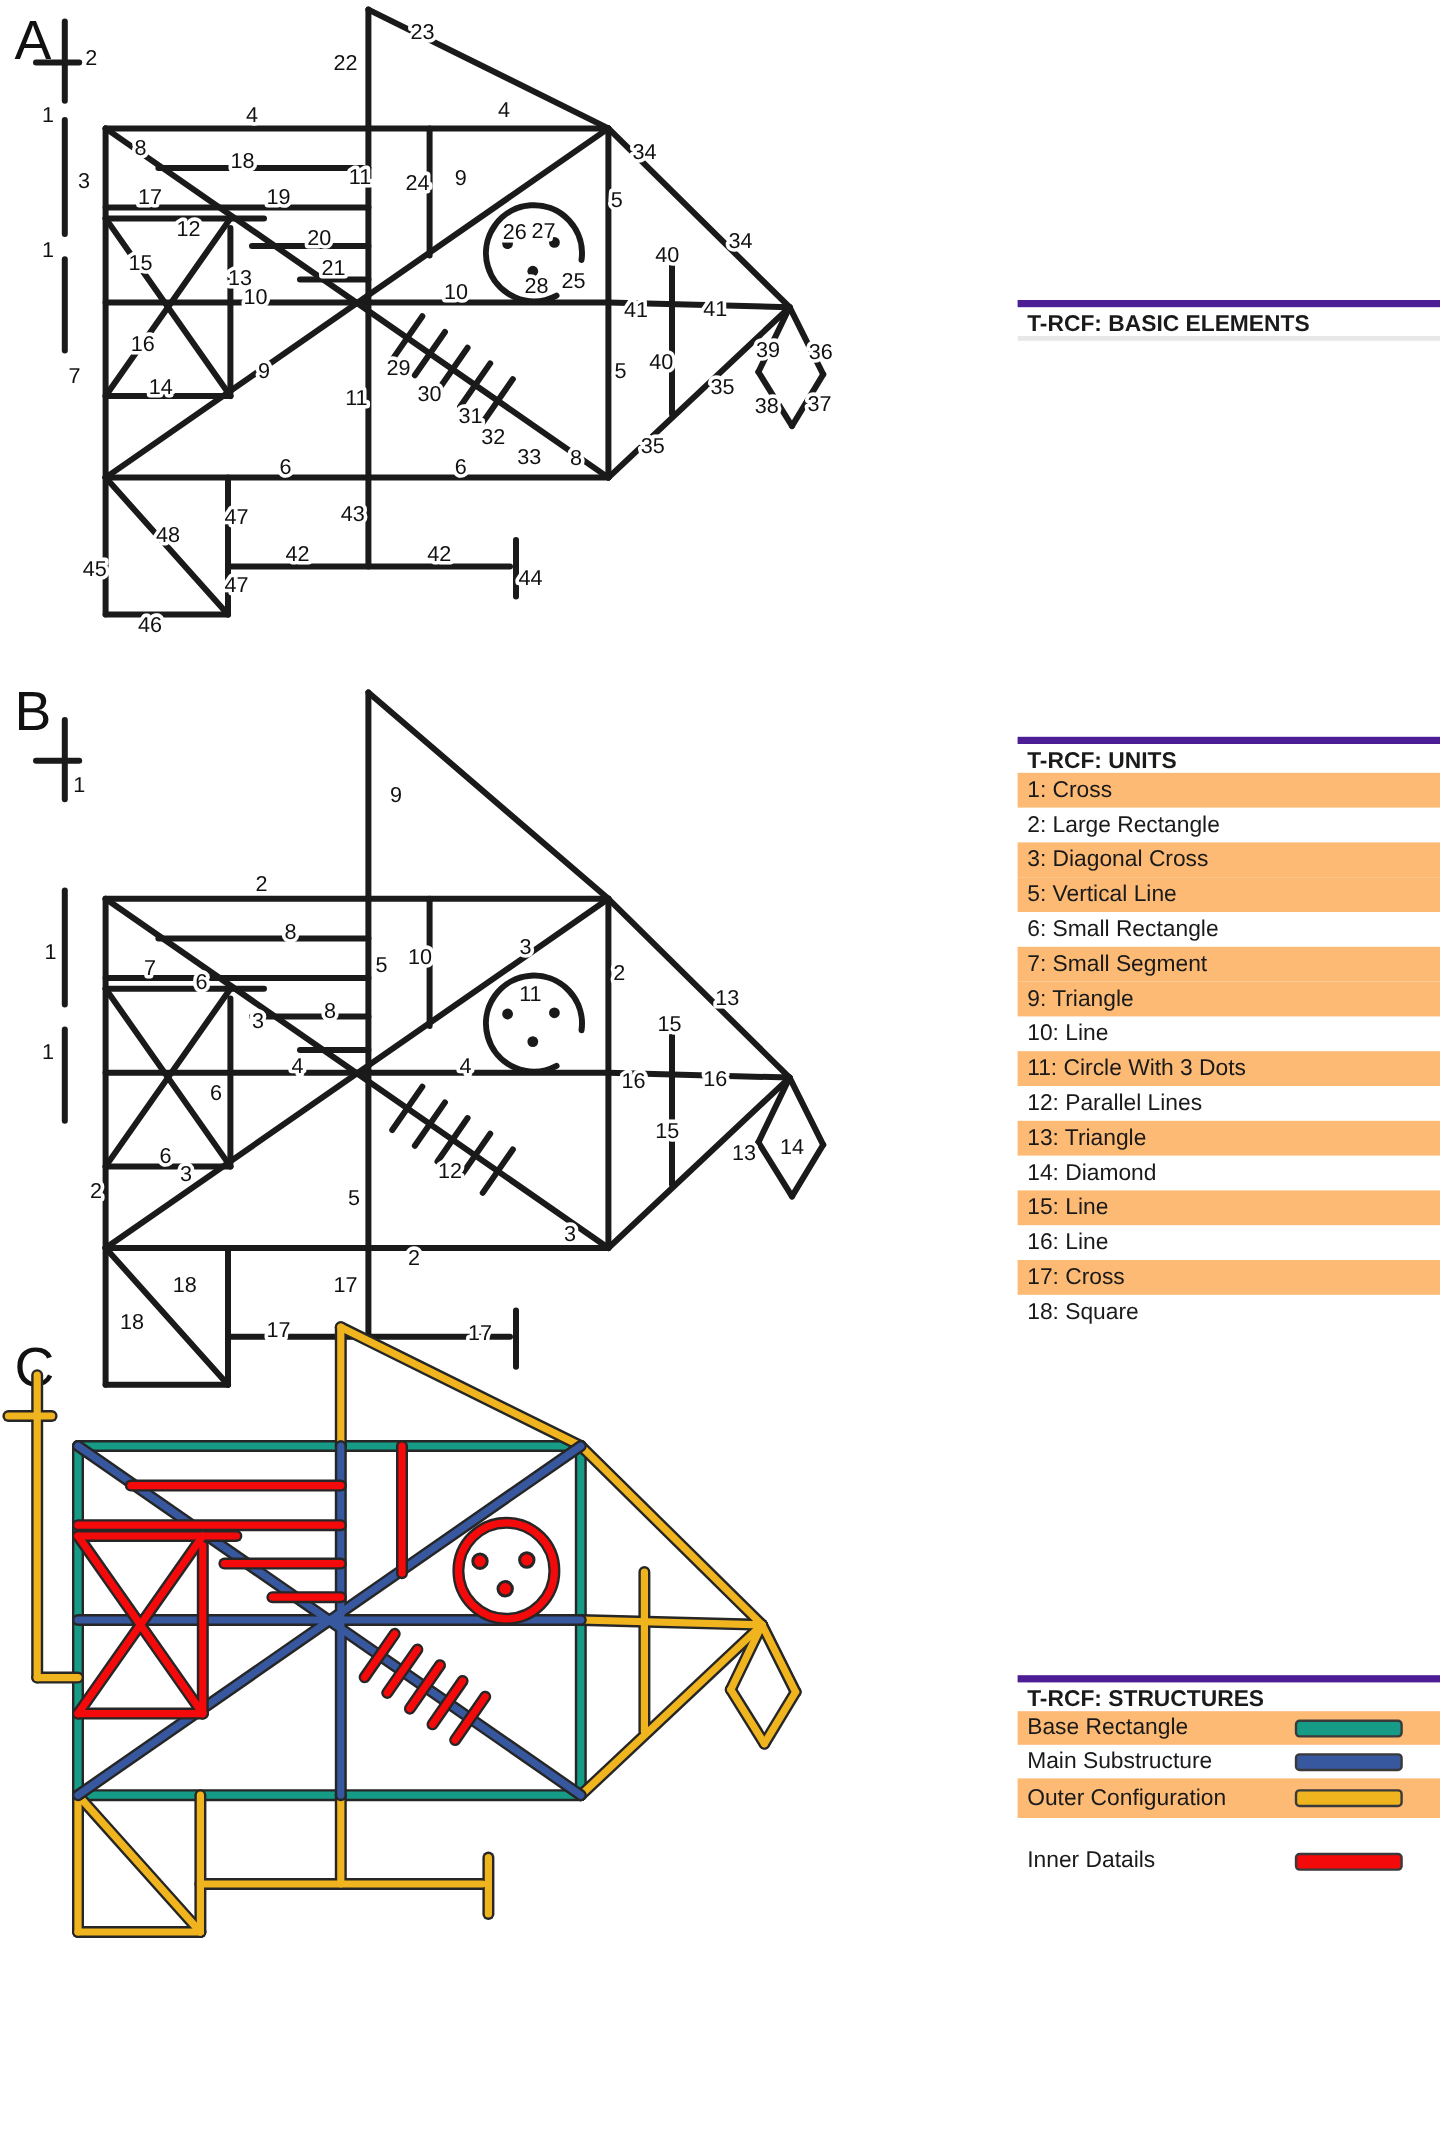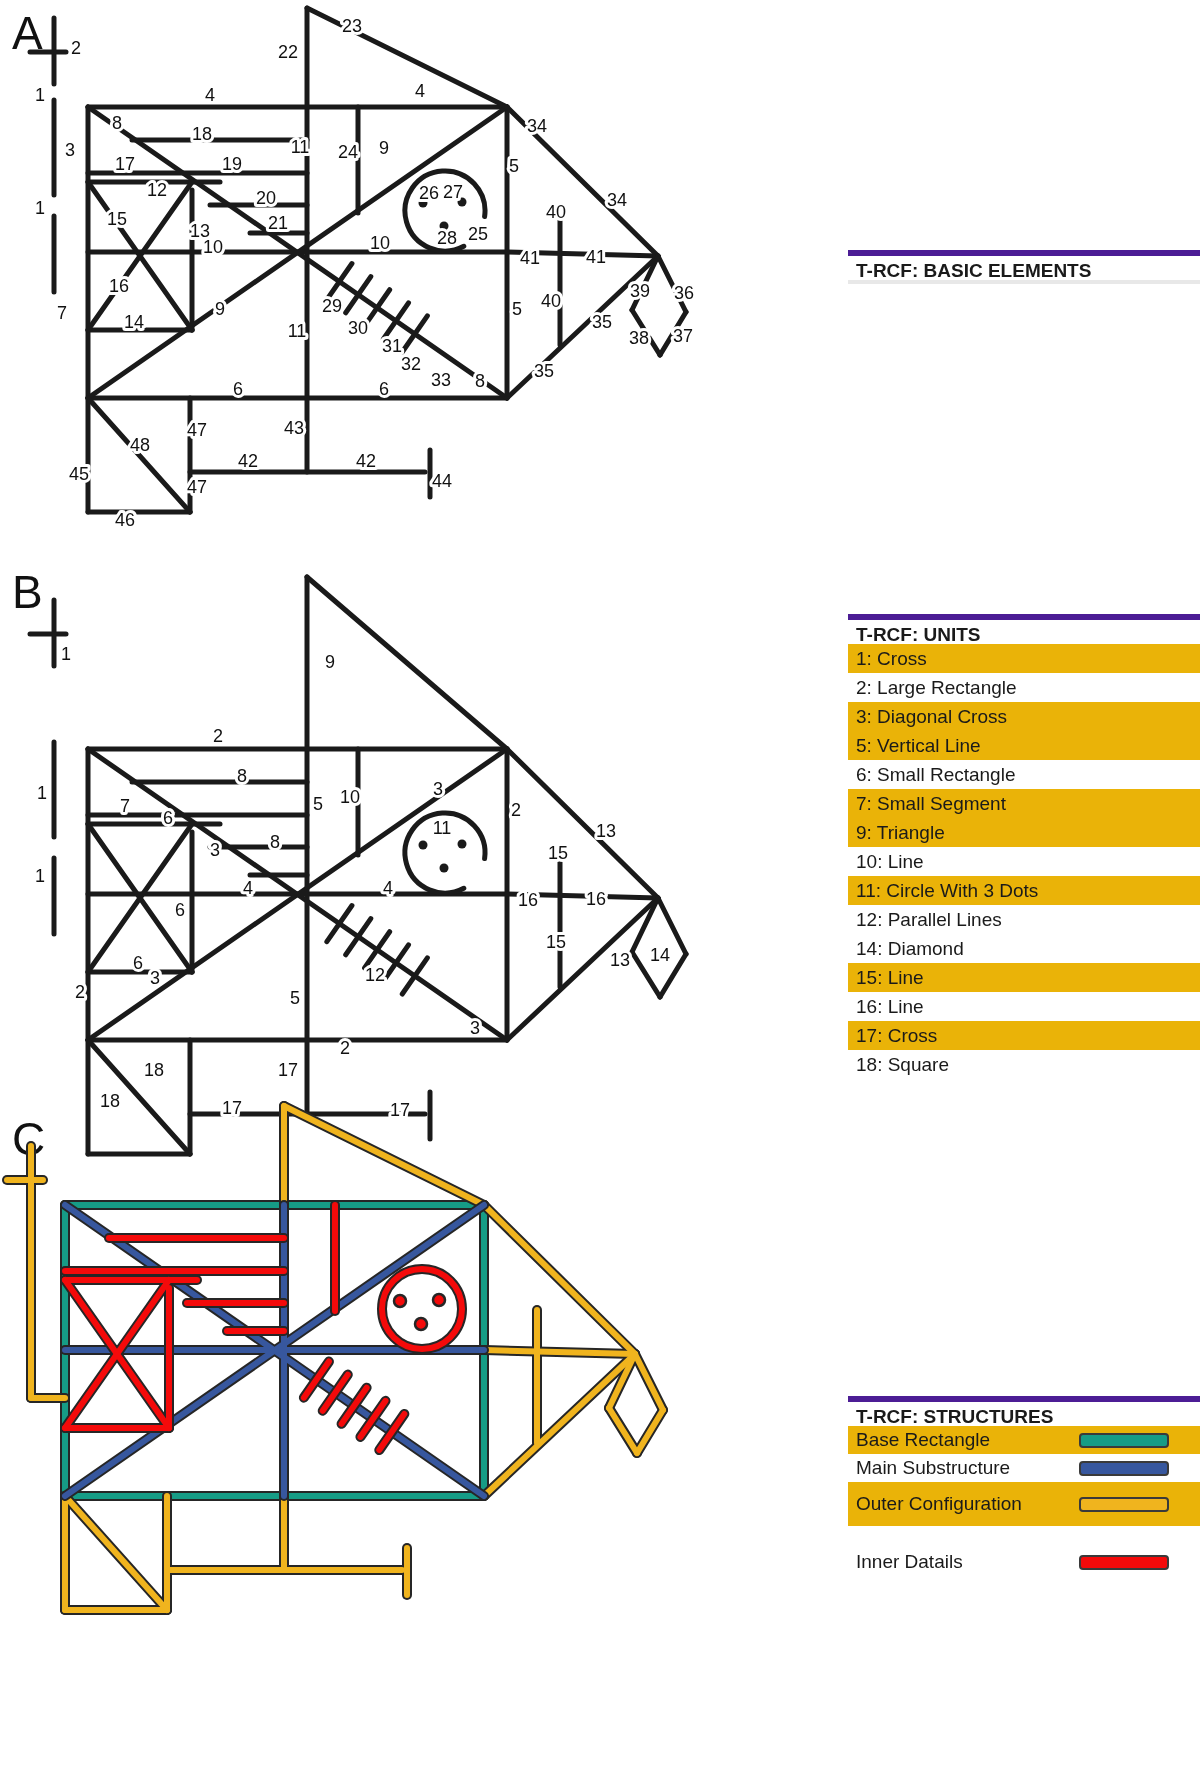--- a/index.html
+++ b/index.html
@@ -7,21 +7,21 @@
         font-family:"Liberation Sans",sans-serif;color:#1a1a1a;}
   .panel-letter{position:absolute;font-size:46px;font-weight:400;color:#111;}
   .fig{position:absolute;}
   .fig svg{display:block;}
   .legend{position:absolute;width:352px;}
   .legend .hdr{font-size:19px;font-weight:bold;line-height:30px;height:30px;padding-left:8px;
                border-top:6px solid #4c1d95;box-sizing:border-box;white-space:nowrap;}
   .legend .hdr.both{border-bottom:4px solid #e8e8e8;height:34px;}
   .legend .row{font-size:19px;line-height:29px;height:29px;padding-left:8px;box-sizing:border-box;
                display:flex;align-items:center;white-space:nowrap;}
-  .legend .row.shade{background:#eab308;}
+  .legend .row.shade{background:#fdba74;}
   .legend .row .sw{width:86px;height:11px;border:2px solid #3a3a3a;border-radius:4px;
                    margin-left:auto;margin-right:31px;flex:none;}
   text.lbl{font-family:"Liberation Sans",sans-serif;font-size:18px;fill:#111;
            paint-order:stroke;stroke:#ffffff;stroke-width:6px;stroke-linejoin:round;}
 </style>
 </head>
 <body>
 
 <div class="page">
 
@@ -338,40 +338,41 @@
         <div class="row shade">1: Cross</div>
         <div class="row">2: Large Rectangle</div>
         <div class="row shade">3: Diagonal Cross</div>
         <div class="row shade">5: Vertical Line</div>
         <div class="row">6: Small Rectangle</div>
         <div class="row shade">7: Small Segment</div>
         <div class="row shade">9: Triangle</div>
         <div class="row">10: Line</div>
         <div class="row shade">11: Circle With 3 Dots</div>
         <div class="row">12: Parallel Lines</div>
+        <div class="row shade">13: Triangle</div>
         <div class="row">14: Diamond</div>
         <div class="row shade">15: Line</div>
         <div class="row">16: Line</div>
         <div class="row shade">17: Cross</div>
         <div class="row">18: Square</div>
       </div>
   </div>
 
   <div class="legend" style="left:848px;top:1396px;">
     <div class="hdr">T-RCF: STRUCTURES</div>
     <div id="legC">
         <div class="row shade" style="height: 28px; line-height: 28px;">
           <span>Base Rectangle</span>
           <span class="sw" style="background: rgb(22, 156, 134);"></span>
         </div>
         <div class="row" style="height: 28px; line-height: 28px; align-items: center;">
           <span>Main Substructure</span>
           <span class="sw" style="background: rgb(55, 87, 158);"></span>
         </div>
-        <div class="row shade" style="height: 44px; line-height: 28px;">
+        <div class="row shade" style="height: 33px; line-height: 28px;">
           <span>Outer Configuration</span>
           <span class="sw" style="background: rgb(240, 180, 30);"></span>
         </div>
         <div class="row" style="height: 28px; line-height: 28px; margin-top: 22px;">
           <span>Inner Datails</span>
           <span class="sw" style="background: rgb(244, 10, 10);"></span>
         </div>
       </div>
   </div>
 

